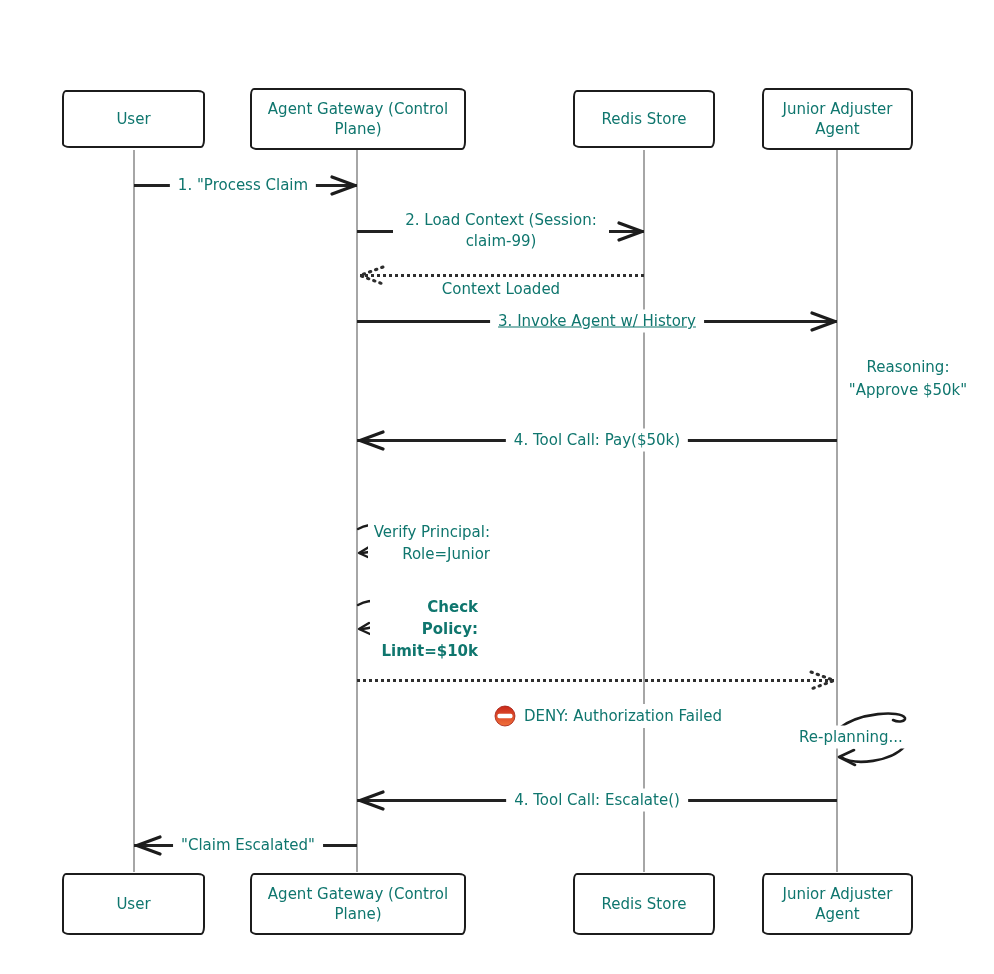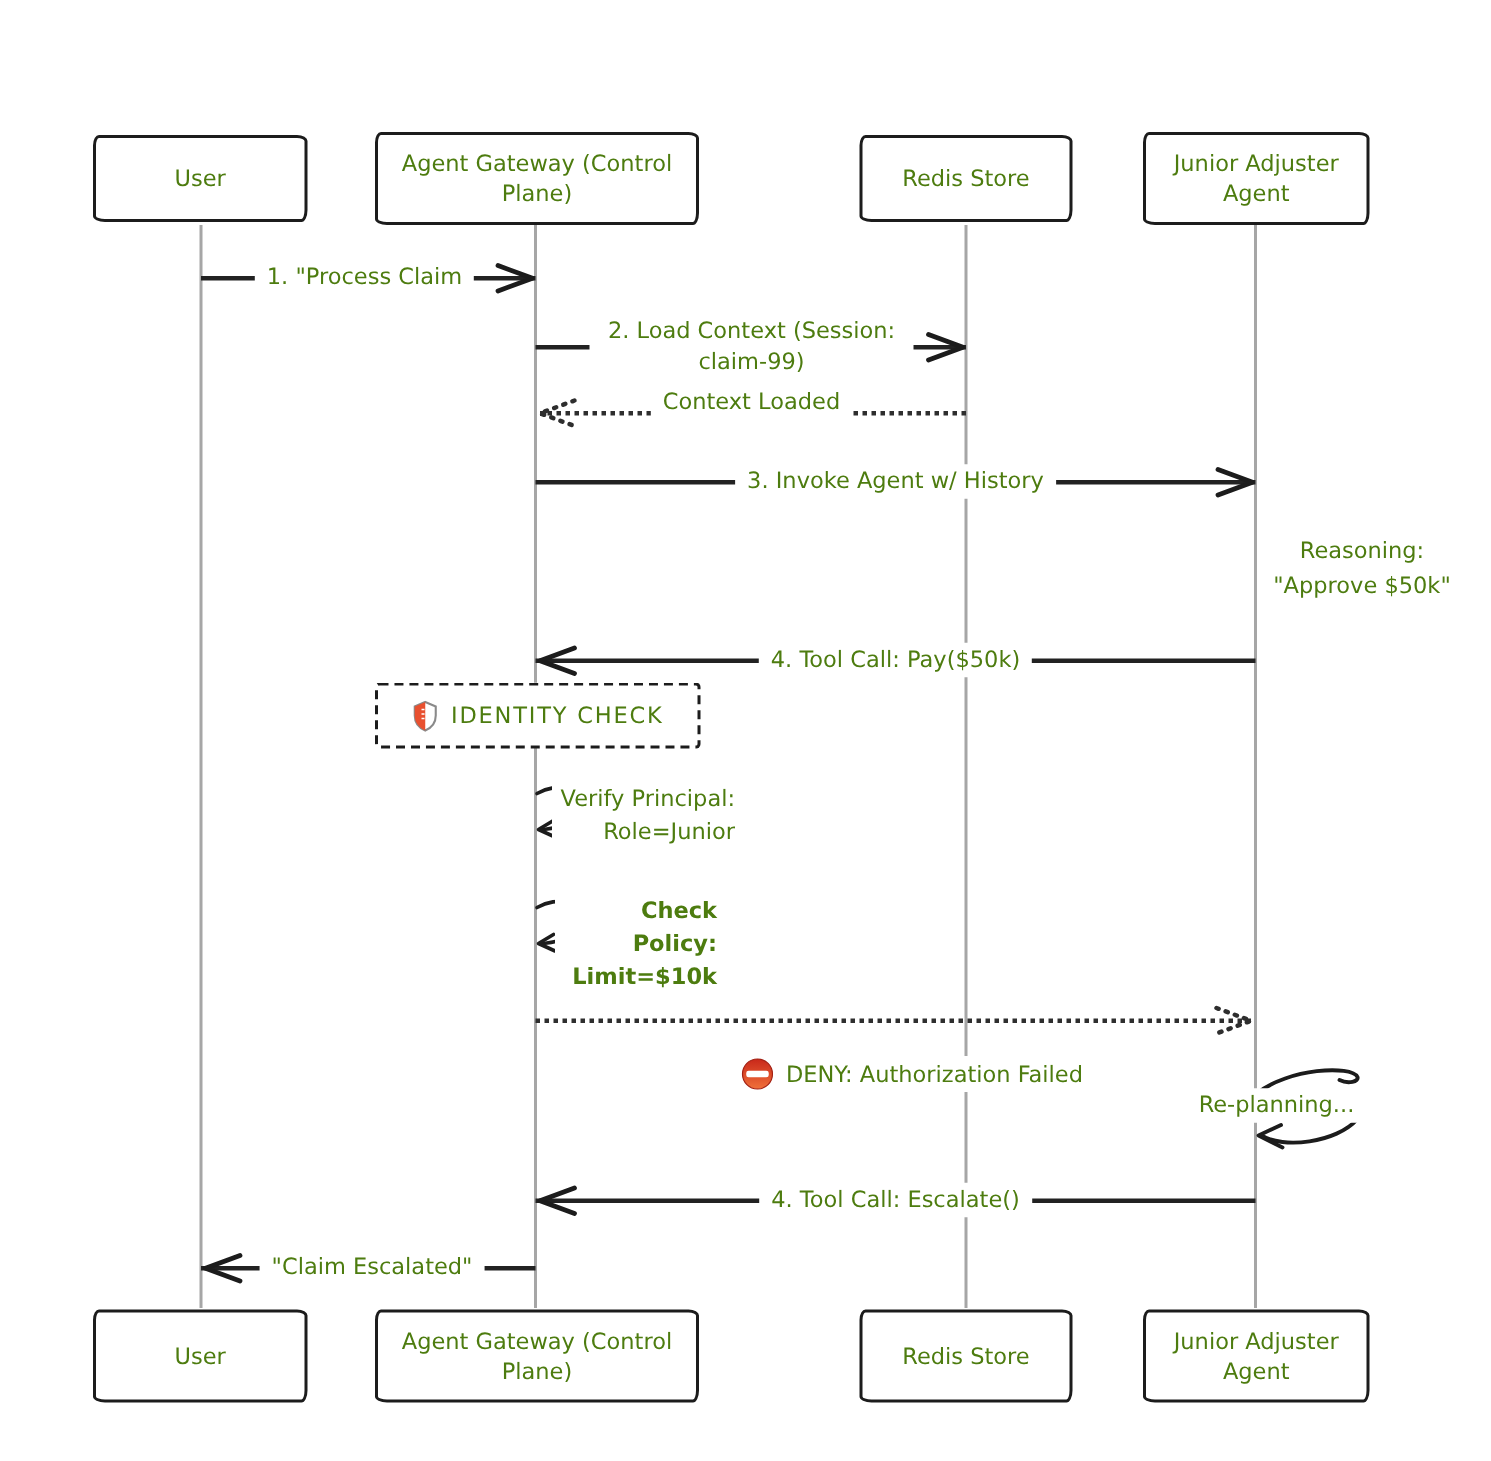--- a/index.html
+++ b/index.html
@@ -1,18 +1,18 @@
 <!DOCTYPE html>
 <html><head>
 <meta charset="utf-8">
 <style>
   html,body{margin:0;padding:0;background:#ffffff;}
   .canvas{
     position:relative;width:994px;height:974px;background:#ffffff;overflow:hidden;
-    font-family:"DejaVu Sans",sans-serif;color:#4d7c0f;
+    font-family:"DejaVu Sans",sans-serif;color:#0f766e;
   }
   .actor{
     position:absolute;height:58px;background:#fff;border:2.5px solid #1c1c1c;
     display:flex;align-items:center;justify-content:center;text-align:center;
     font-size:15px;line-height:1.35;padding:2px 6px;box-sizing:border-box;
     border-radius:4px 7px 4px 8px / 7px 4px 8px 4px;
   }
   .lifeline{position:absolute;width:2px;background:#a6a6a6;top:150px;height:722px;}
   .mline{position:absolute;height:0;}
   .solid{border-top:3px solid #222;}
@@ -79,50 +79,40 @@
       </svg>
   </div>
   <span class="msg-label wrap" style="left:501px;top:231px;width:200px;">2. Load Context (Session: claim-99)</span>
 
   <div class="mline dotted" style="left:360px;top:274px;width:284px;"></div>
   <div class="head" style="left:357px;top:265px;">
     <svg width="30" height="21">
         <path d="M26 2 L3 10.5 L26 19" fill="none" stroke="#2e2e2e" stroke-width="3" stroke-dasharray="1.5 5" stroke-linecap="round" stroke-linejoin="round"></path>
       </svg>
   </div>
-  <span class="msg-label" style="left:501px;top:268px;">Context Loaded</span>
+  <span class="msg-label" style="left:501px;top:289px;">Context Loaded</span>
 
   <div class="mline solid" style="left:357px;top:320px;width:480px;"></div>
   <div class="head" style="left:808px;top:311px;">
     <svg width="30" height="21">
         <path d="M4 2 L27 10.5 L4 19" fill="none" stroke="#1c1c1c" stroke-width="3.2" stroke-linecap="round" stroke-linejoin="round"></path>
       </svg>
   </div>
-  <span class="msg-label" style="left:597px;top:321px;">3. Invoke Agent w/ History</span>
+  <span class="msg-label" style="left:597px;top:321px;text-decoration:underline;">3. Invoke Agent w/ History</span>
 
   <div class="note" style="left:832px;top:356px;width:152px;">Reasoning: "Approve $50k"</div>
 
   <div class="mline solid" style="left:357px;top:439px;width:480px;"></div>
   <div class="head" style="left:357px;top:430px;">
     <svg width="30" height="21">
         <path d="M26 2 L3 10.5 L26 19" fill="none" stroke="#1c1c1c" stroke-width="3.2" stroke-linecap="round" stroke-linejoin="round"></path>
       </svg>
   </div>
   <span class="msg-label" style="left:597px;top:440px;">4. Tool Call: Pay($50k)</span>
 
-  <div class="idbox">
-    <span>
-      <svg width="17" height="21" viewBox="0 0 17 21">
-        <path d="M8.5 1 L15.5 4 V10 C15.5 15 12.5 18.3 8.5 20 C4.5 18.3 1.5 15 1.5 10 V4 Z" fill="#ffffff" stroke="#8a8a8a" stroke-width="1.4"></path>
-        <path d="M8.5 1 L1.5 4 V10 C1.5 15 4.5 18.3 8.5 20 Z" fill="#e8502f"></path>
-        <path d="M6 6 h2 M6 9 h2 M6 12 h2" stroke="#ffffff" stroke-width="1.1"></path>
-      </svg>
-    </span>
-    <span>IDENTITY CHECK</span>
-  </div>
 
   <div class="head" style="left:356px;top:520px;">
     <svg width="24" height="40">
         <path d="M2 9 C9 5 17 4 21 6" fill="none" stroke="#1c1c1c" stroke-width="2.4" stroke-linecap="round"></path>
         <path d="M21 30 C14 32 8 33 4 33" fill="none" stroke="#1c1c1c" stroke-width="2.4" stroke-linecap="round"></path>
         <path d="M13 27 L3 33 L14 38" fill="none" stroke="#1c1c1c" stroke-width="2.4" stroke-linecap="round" stroke-linejoin="round"></path>
       </svg>
   </div>
   <div class="selflabel" style="left:368px;top:522px;width:122px;">Verify Principal: Role=Junior</div>
 

